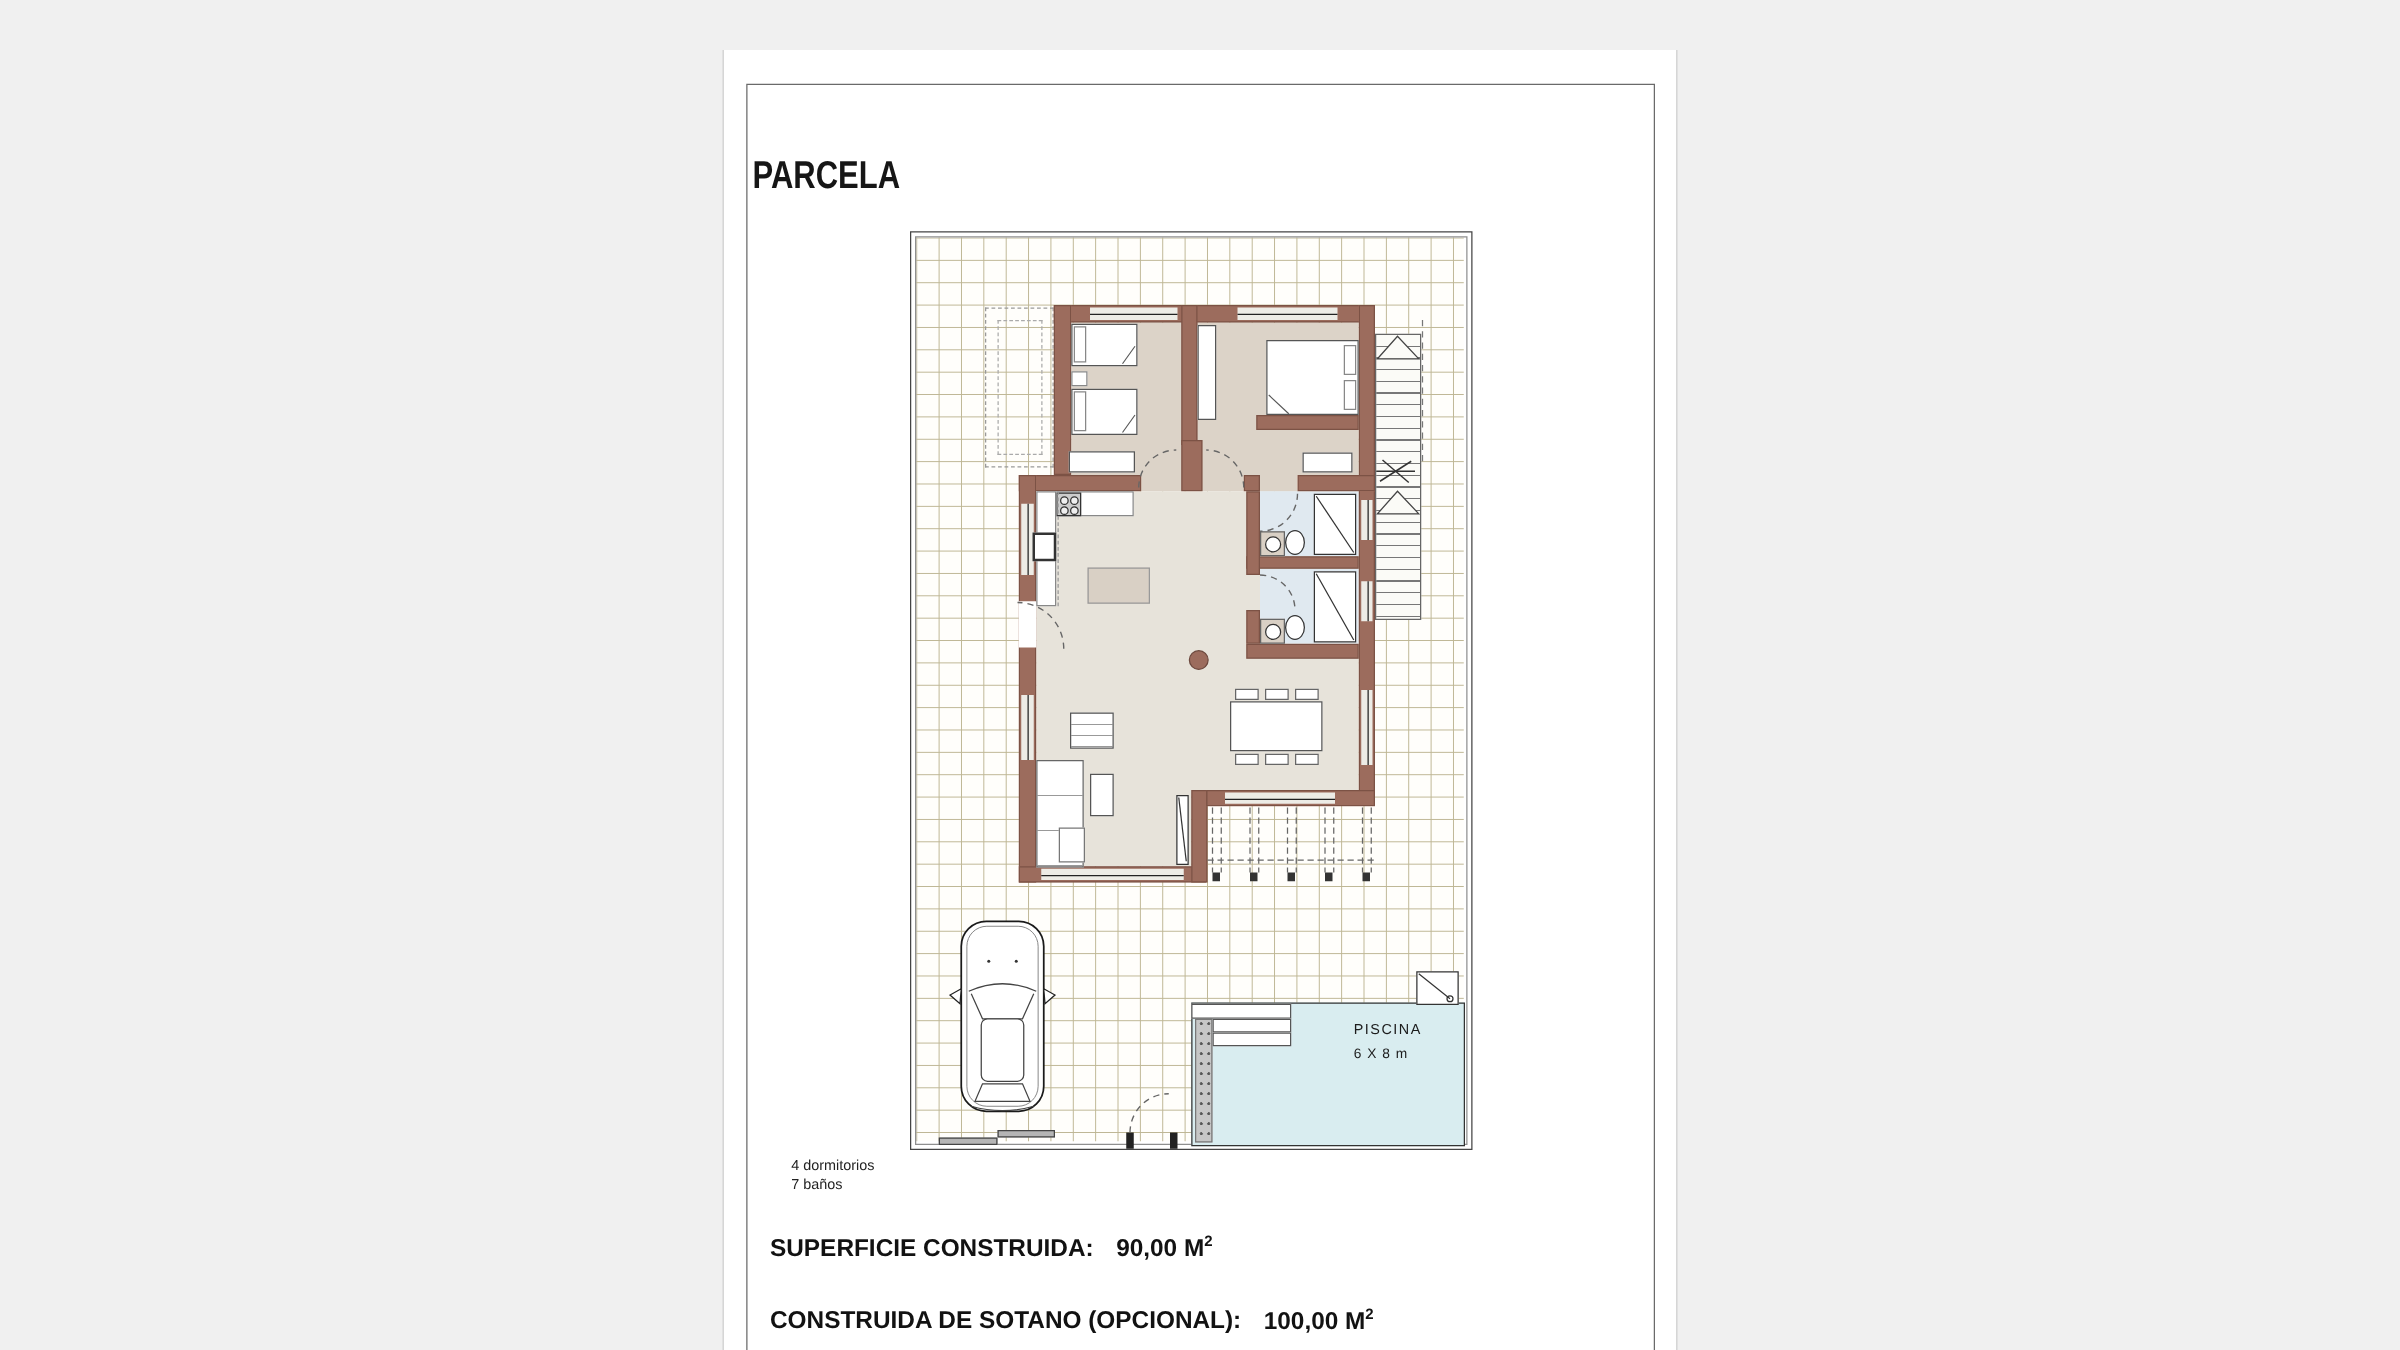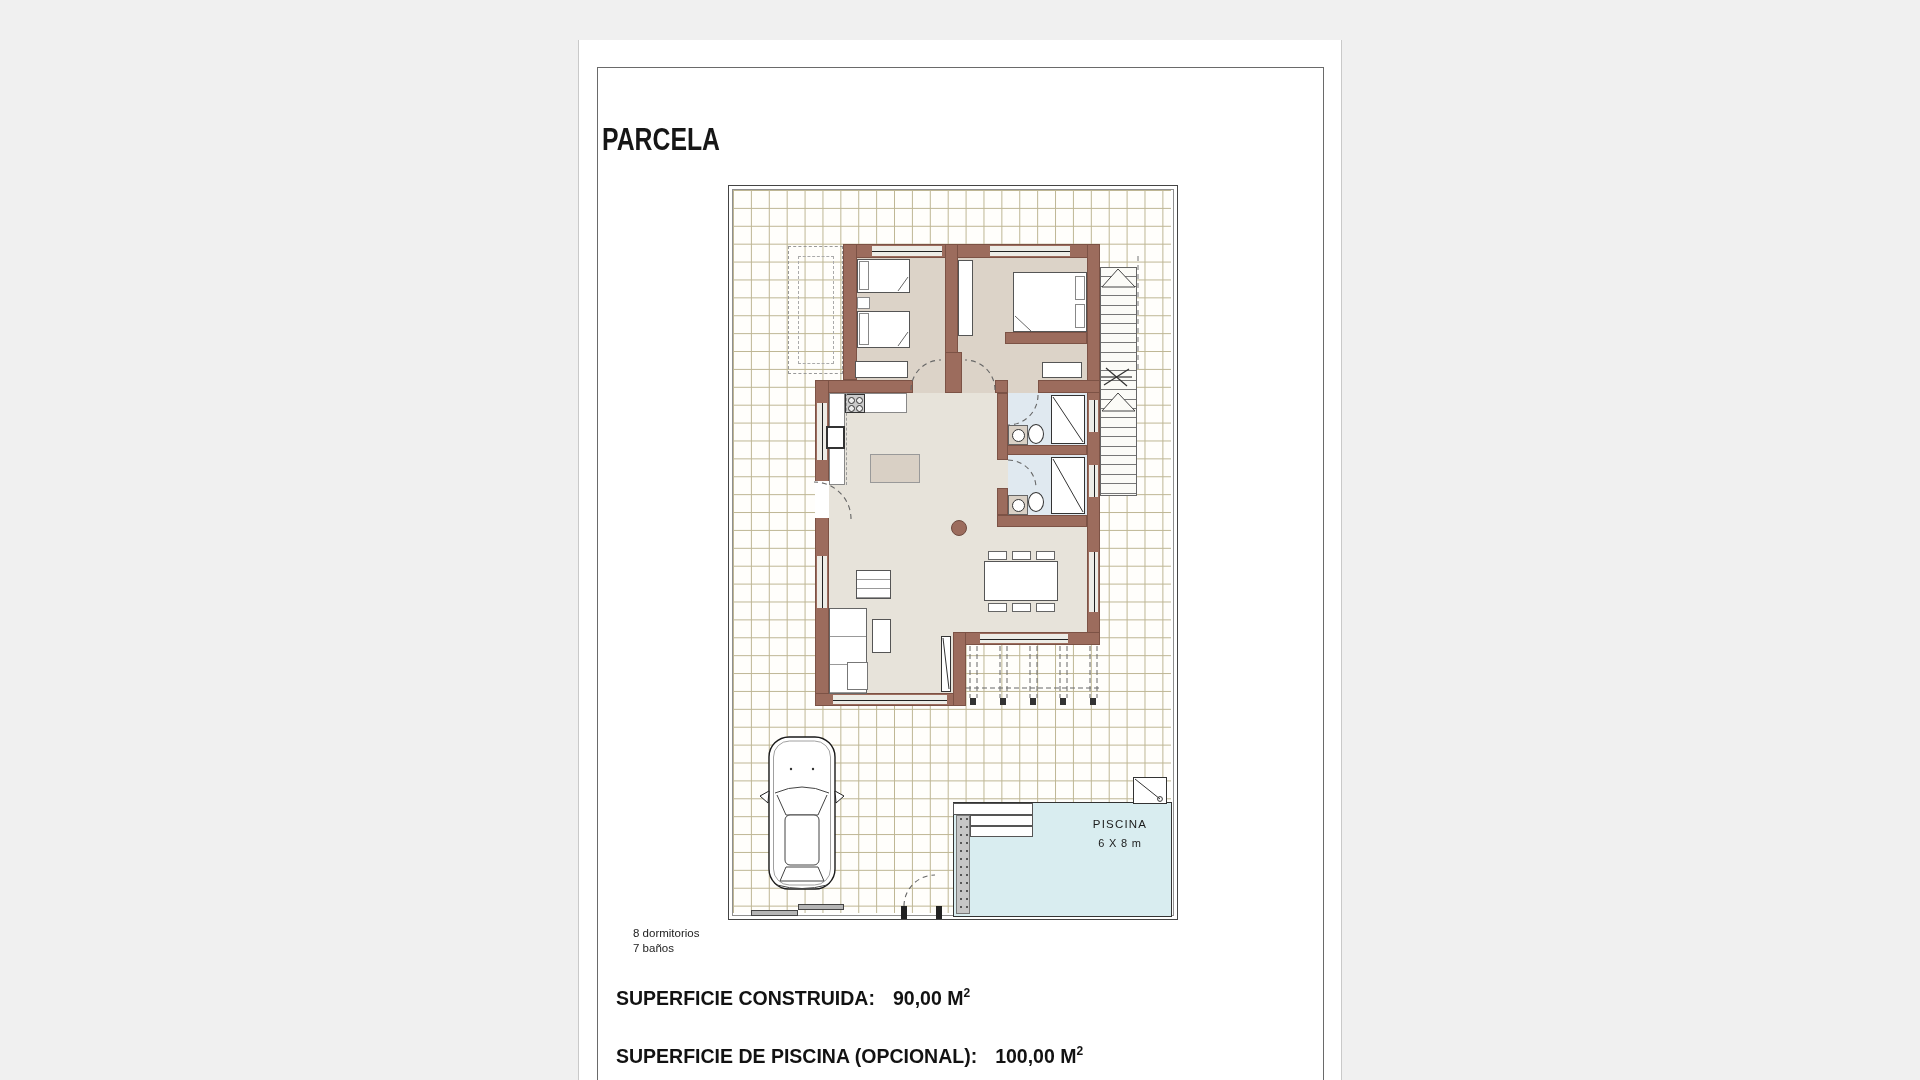--- a/index.html
+++ b/index.html
@@ -24,21 +24,21 @@
   .win-h::after{content:"";position:absolute;left:0;right:0;top:50%;height:1px;background:#222;}
   .win-v{background:#edece6;}
   .win-v::after{content:"";position:absolute;top:0;bottom:0;left:50%;width:1px;background:#222;}
   .dashrect{border:1.5px dashed #999;box-sizing:border-box;}
   .stairs{left:1100px;top:227px;width:37px;height:229px;background:#fbfbf7;border:1px solid #666;box-sizing:border-box;
     background-image:repeating-linear-gradient(180deg,transparent 0 8.4px,#777 8.4px 9.4px);}
   .pool{left:953px;top:762px;width:219px;height:115px;background:#d9edf0;border:1.5px solid #333;box-sizing:border-box;}
   .pool-strip{left:956px;top:775px;width:14px;height:99px;background:#c6c6c6;
     background-image:radial-gradient(circle 1px at 4px 3px,#555 1px,transparent 1.4px),radial-gradient(circle 1px at 10px 3px,#555 1px,transparent 1.4px);
     background-size:14px 8px;border:1px solid #777;box-sizing:border-box;}
-  .pool-label{font-size:11.5px;letter-spacing:1.2px;color:#1c1c1c;text-align:center;width:74px;}
+  .pool-label{font-size:11.5px;letter-spacing:1.2px;color:#1c1c1c;width:74px;}
   .dot{position:absolute;width:5px;height:5px;border:1px solid #333;border-radius:50%;background:#eee;}
   .toilet{background:#fff;border:1px solid #333;border-radius:50%;box-sizing:border-box;}
   .sinkcab{background:#d9d0c5;border:1px solid #666;box-sizing:border-box;}
   .sinkcirc{position:absolute;background:#fff;border:1px solid #333;border-radius:50%;box-sizing:border-box;}
   .sofa{background:#fff;border:1px solid #666;box-sizing:border-box;
     background-image:repeating-linear-gradient(180deg,transparent 0 27px,#999 27px 28px);}
   .tvu{background:#fff;border:1px solid #555;box-sizing:border-box;
     background-image:repeating-linear-gradient(180deg,transparent 0 8px,#999 8px 9px);}
   .watermark{left:752px;top:520px;width:445px;font-size:31px;font-weight:700;color:rgba(255,255,255,.55);letter-spacing:1px;text-align:center;white-space:nowrap;}
   .features{left:633px;top:886px;font-size:11.5px;line-height:15px;color:#222;}
@@ -231,27 +231,27 @@
       <path d="M 777,845 Q 802,852 827,845" fill="none" stroke="#444" stroke-width="1"></path>
       <path d="M 769,751 L 760,756 L 768,763 Z" fill="#fff" stroke="#222" stroke-width="1"></path>
       <path d="M 835,751 L 844,756 L 836,763 Z" fill="#fff" stroke="#222" stroke-width="1"></path>
       <circle cx="791" cy="729" r="1.2" fill="#333"></circle>
       <circle cx="813" cy="729" r="1.2" fill="#333"></circle>
     </g>
   </svg>
 
 
   <div class="a features">
-    <div>8 dormitorios</div>
+    <div>4 dormitorios</div>
     <div>7 baños</div>
   </div>
 
   <div class="a arearow" style="top:946px;">
     <span>SUPERFICIE CONSTRUIDA:</span><span class="val">90,00 M</span><sup>2</sup>
   </div>
   <div class="a arearow" style="top:1004px;">
-    <span>SUPERFICIE DE PISCINA (OPCIONAL):</span><span class="val">100,00 M</span><sup>2</sup>
+    <span>CONSTRUIDA DE SOTANO (OPCIONAL):</span><span class="val">100,00 M</span><sup>2</sup>
   </div>
 
   <div class="a disclaimer-box">
     <div class="disclaimer-text">Representación gráfica sin valor contractual sujeta a posibles cambios. La propiedad se reserva los derechos a llevar a cabo modificaciones por motivos técnicos y cumpliendo la normativa vigente.</div>
   </div>
 </div>
 
 </body></html>

